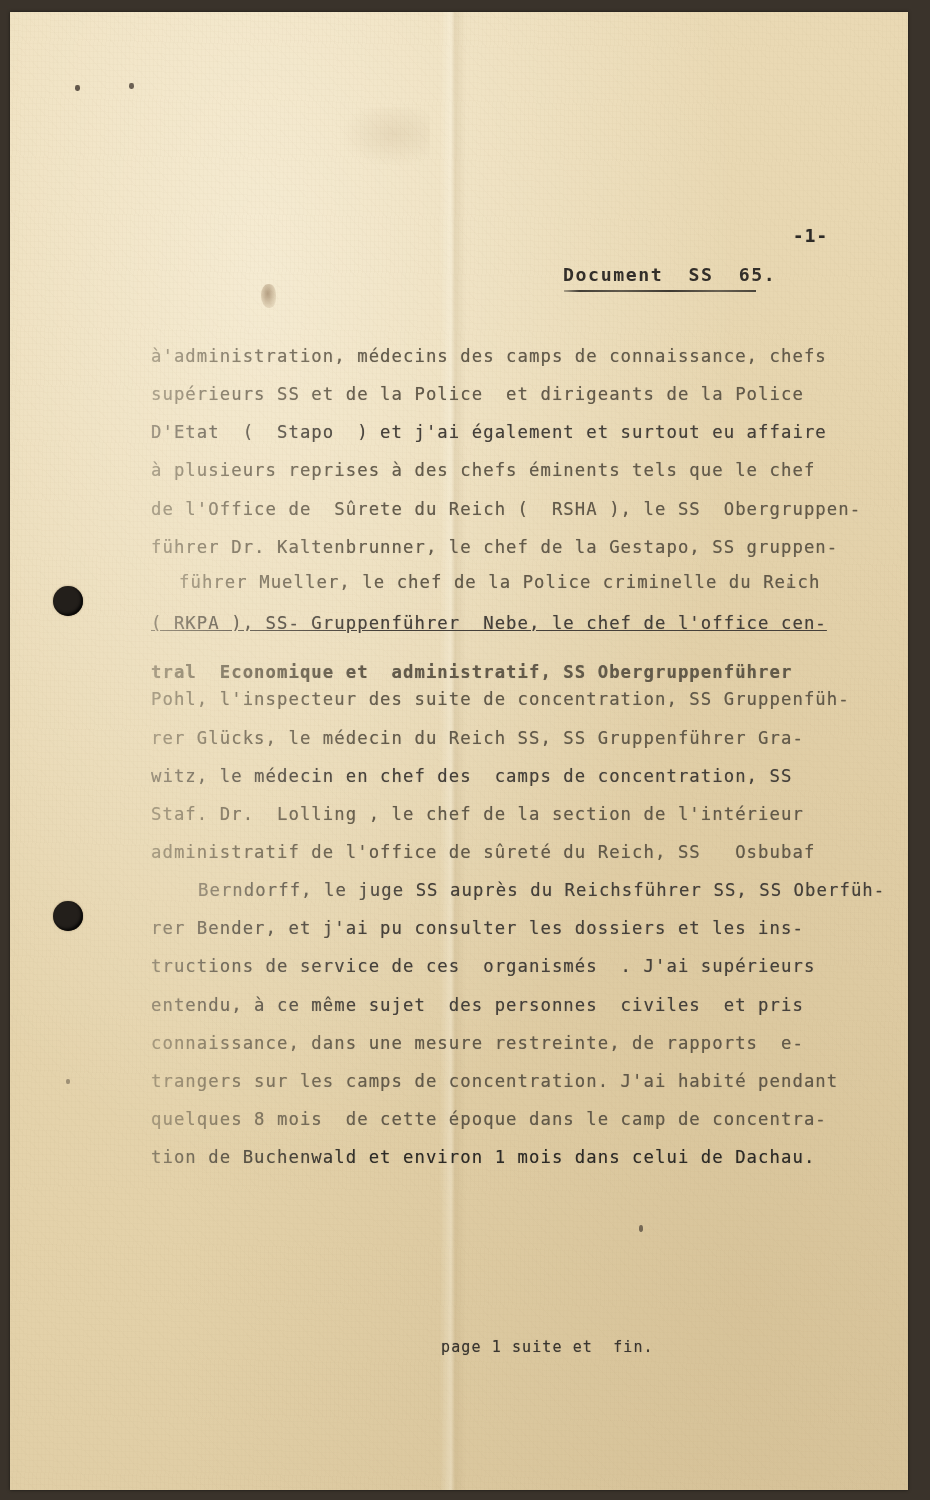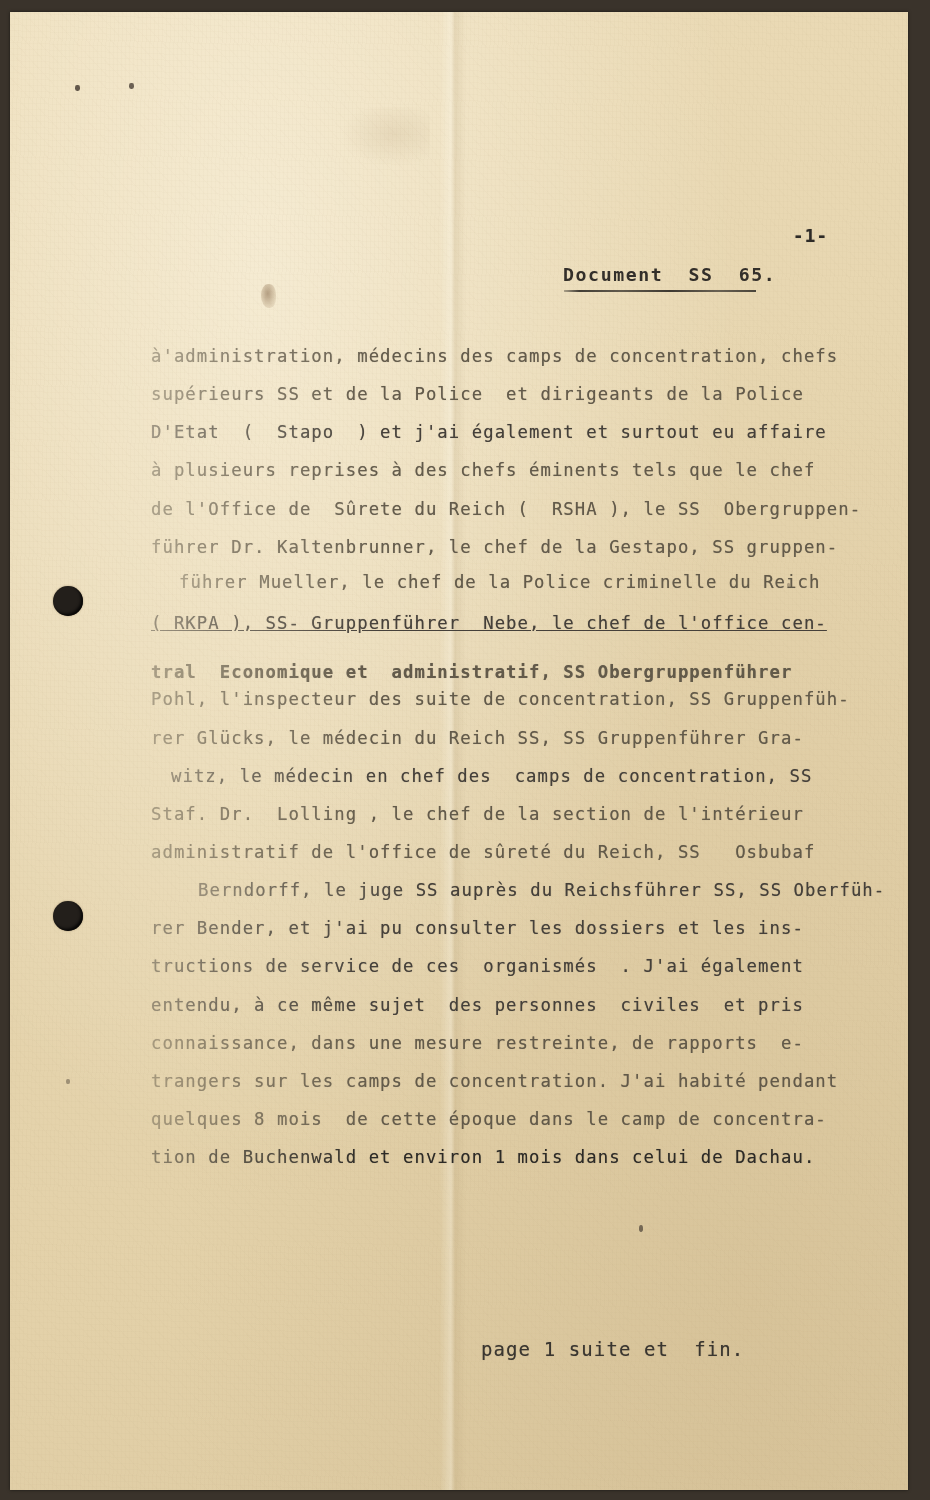--- a/index.html
+++ b/index.html
@@ -137,24 +137,23 @@
   
   .line-shade {
     -webkit-mask-image: linear-gradient(90deg, rgba(0,0,0,0.48) 0%, rgba(0,0,0,0.72) 12%, rgba(0,0,0,1) 34%, rgba(0,0,0,1) 100%);
             mask-image: linear-gradient(90deg, rgba(0,0,0,0.48) 0%, rgba(0,0,0,0.72) 12%, rgba(0,0,0,1) 34%, rgba(0,0,0,1) 100%);
   }
 
   
   #footer-note {
     left: 431px;
     top: 1326px;
-    font-size: 19px;
+    font-size: 15px;
     letter-spacing: 1.1px;
     color: #3a3630;
-    margin-left: 40px;
   }
 
   
   .speck {
     position: absolute;
     background: #4a4036;
     border-radius: 40%;
     pointer-events: none;
   }
   #speck-a { left: 65px;  top: 73px;   width: 5px; height: 6px; opacity: 0.85; }
@@ -202,37 +201,37 @@
     <div id="typescript">
 
       <div class="typed" id="page-number">-1-</div>
 
       <div id="doc-title-wrap">
         <div id="doc-title">Document  SS  65.</div>
       </div>
       <div id="doc-title-rule"></div>
 
       <div id="body-lines">
-          <div class="typed line-shade ink-light" style="top: 334px;">à'administration, médecins des camps de concentration, chefs</div>
+          <div class="typed line-shade ink-light" style="top: 334px;">à'administration, médecins des camps de connaissance, chefs</div>
           <div class="typed line-shade ink-light" style="top: 372.15px;">supérieurs SS et de la Police  et dirigeants de la Police</div>
           <div class="typed line-shade ink-mid" style="top: 410.3px;">D'Etat  (  Stapo  ) et j'ai également et surtout eu affaire</div>
           <div class="typed line-shade ink-light" style="top: 448.45px;">à plusieurs reprises à des chefs éminents tels que le chef</div>
           <div class="typed line-shade ink-light" style="top: 486.6px;">de l'Office de  Sûrete du Reich (  RSHA ), le SS  Obergruppen-</div>
           <div class="typed line-shade ink-light" style="top: 524.75px;">führer Dr. Kaltenbrunner, le chef de la Gestapo, SS gruppen-</div>
           <div class="typed line-shade ink-light" style="top: 560px; margin-left: 28px;">führer Mueller, le chef de la Police criminelle du Reich</div>
           <div class="typed line-shade ink-mid" style="top: 601.05px; text-decoration: underline;">( RKPA ), SS- Gruppenführer  Nebe, le chef de l'office cen-</div>
           <div class="typed line-shade ink-light" style="top: 650px; font-weight: bold;">tral  Economique et  administratif, SS Obergruppenführer</div>
           <div class="typed line-shade ink-light" style="top: 677.35px;">Pohl, l'inspecteur des suite de concentration, SS Gruppenfüh-</div>
           <div class="typed line-shade ink-light" style="top: 715.5px;">rer Glücks, le médecin du Reich SS, SS Gruppenführer Gra-</div>
-          <div class="typed line-shade ink-mid" style="top: 753.65px; margin-left: 20px;">witz, le médecin en chef des  camps de concentration, SS</div>
+          <div class="typed line-shade ink-mid" style="top: 753.65px;">witz, le médecin en chef des  camps de concentration, SS</div>
           <div class="typed line-shade ink-light" style="top: 791.8px;">Staf. Dr.  Lolling , le chef de la section de l'intérieur</div>
           <div class="typed line-shade ink-light" style="top: 829.95px;">administratif de l'office de sûreté du Reich, SS   Osbubaf</div>
           <div class="typed line-shade ink-mid" style="top: 868.1px; margin-left: 47px;">Berndorff, le juge SS auprès du Reichsführer SS, SS Oberfüh-</div>
           <div class="typed line-shade ink-mid" style="top: 906.25px;">rer Bender, et j'ai pu consulter les dossiers et les ins-</div>
-          <div class="typed line-shade ink-mid" style="top: 944.4px;">tructions de service de ces  organismés  . J'ai également</div>
+          <div class="typed line-shade ink-mid" style="top: 944.4px;">tructions de service de ces  organismés  . J'ai supérieurs</div>
           <div class="typed line-shade ink-mid" style="top: 982.55px;">entendu, à ce même sujet  des personnes  civiles  et pris</div>
           <div class="typed line-shade ink-light" style="top: 1020.7px;">connaissance, dans une mesure restreinte, de rapports  e-</div>
           <div class="typed line-shade ink-light" style="top: 1058.85px;">trangers sur les camps de concentration. J'ai habité pendant</div>
           <div class="typed line-shade ink-light" style="top: 1097px;">quelques 8 mois  de cette époque dans le camp de concentra-</div>
           <div class="typed line-shade ink-dark" style="top: 1135.15px;">tion de Buchenwald et environ 1 mois dans celui de Dachau.</div>
         </div>
 
       <div class="typed" id="footer-note">page 1 suite et  fin.</div>
     </div>
 

